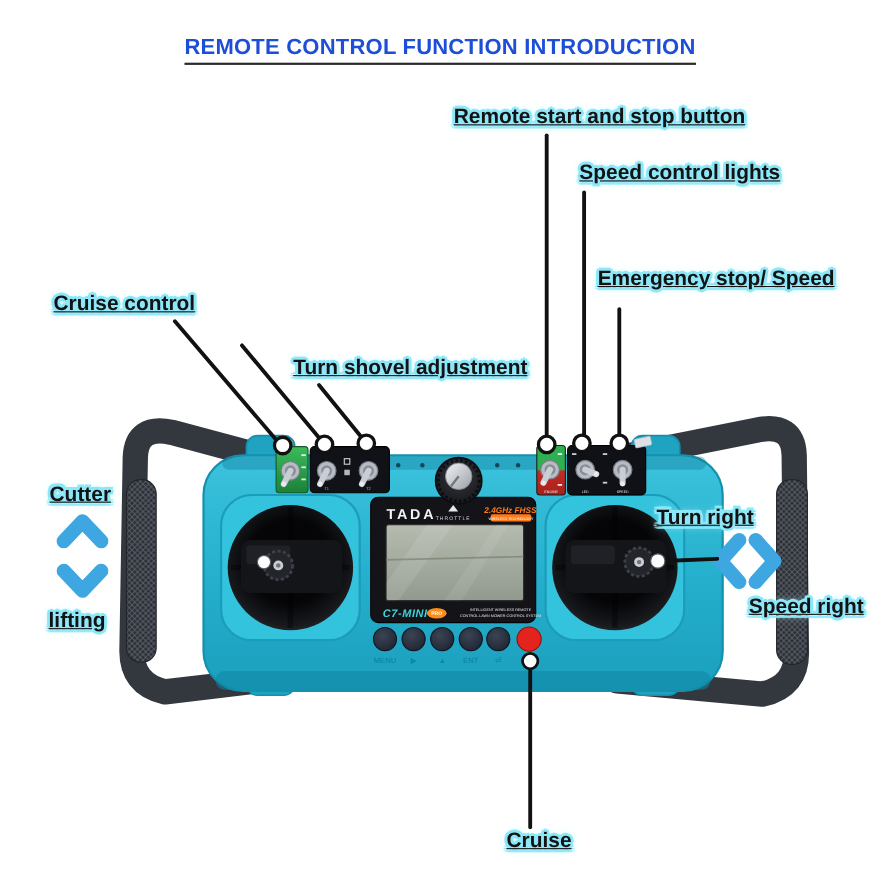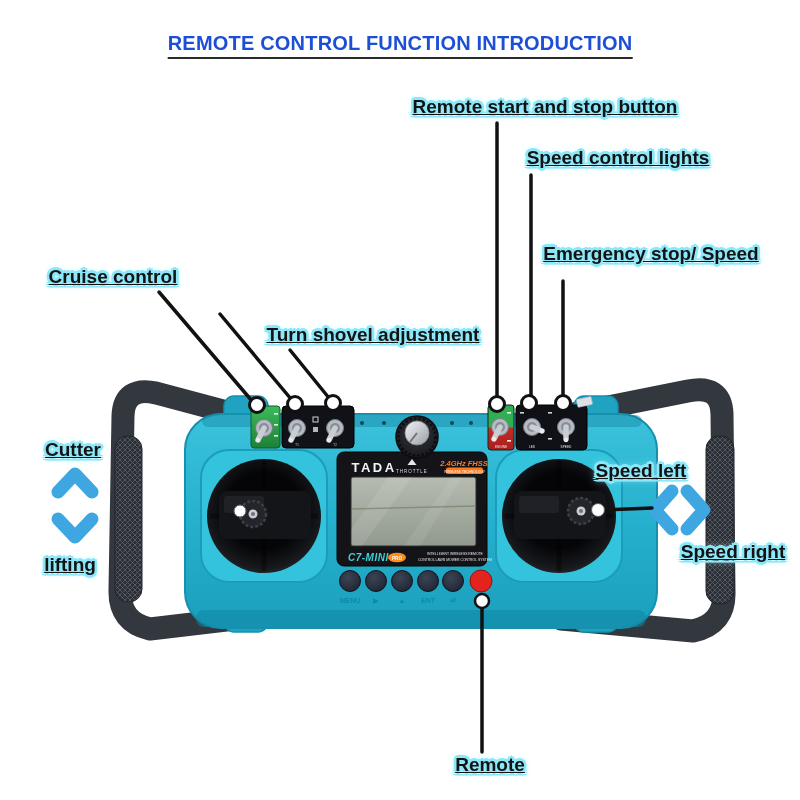--- a/index.html
+++ b/index.html
@@ -253,17 +253,17 @@
 
 <div class="title">REMOTE CONTROL FUNCTION INTRODUCTION</div>
 
 <div class="callout" style="left:545px;top:96px">Remote start and stop button</div>
 <div class="callout" style="left:618px;top:147px">Speed control lights</div>
 <div class="callout" style="left:113px;top:266px">Cruise control</div>
 <div class="callout" style="left:651px;top:243px">Emergency stop/ Speed</div>
 <div class="callout" style="left:373px;top:324px">Turn shovel adjustment</div>
 <div class="callout" style="left:73px;top:439px">Cutter</div>
 <div class="callout" style="left:70px;top:554px">lifting</div>
-<div class="callout" style="left:641px;top:460px">Speed left</div>
+<div class="callout" style="left:641px;top:460px">Turn right</div>
 <div class="callout" style="left:733px;top:541px">Speed right</div>
-<div class="callout" style="left:490px;top:754px">Remote</div>
+<div class="callout" style="left:490px;top:754px">Cruise</div>
 
 </div>
 
 </body></html>

